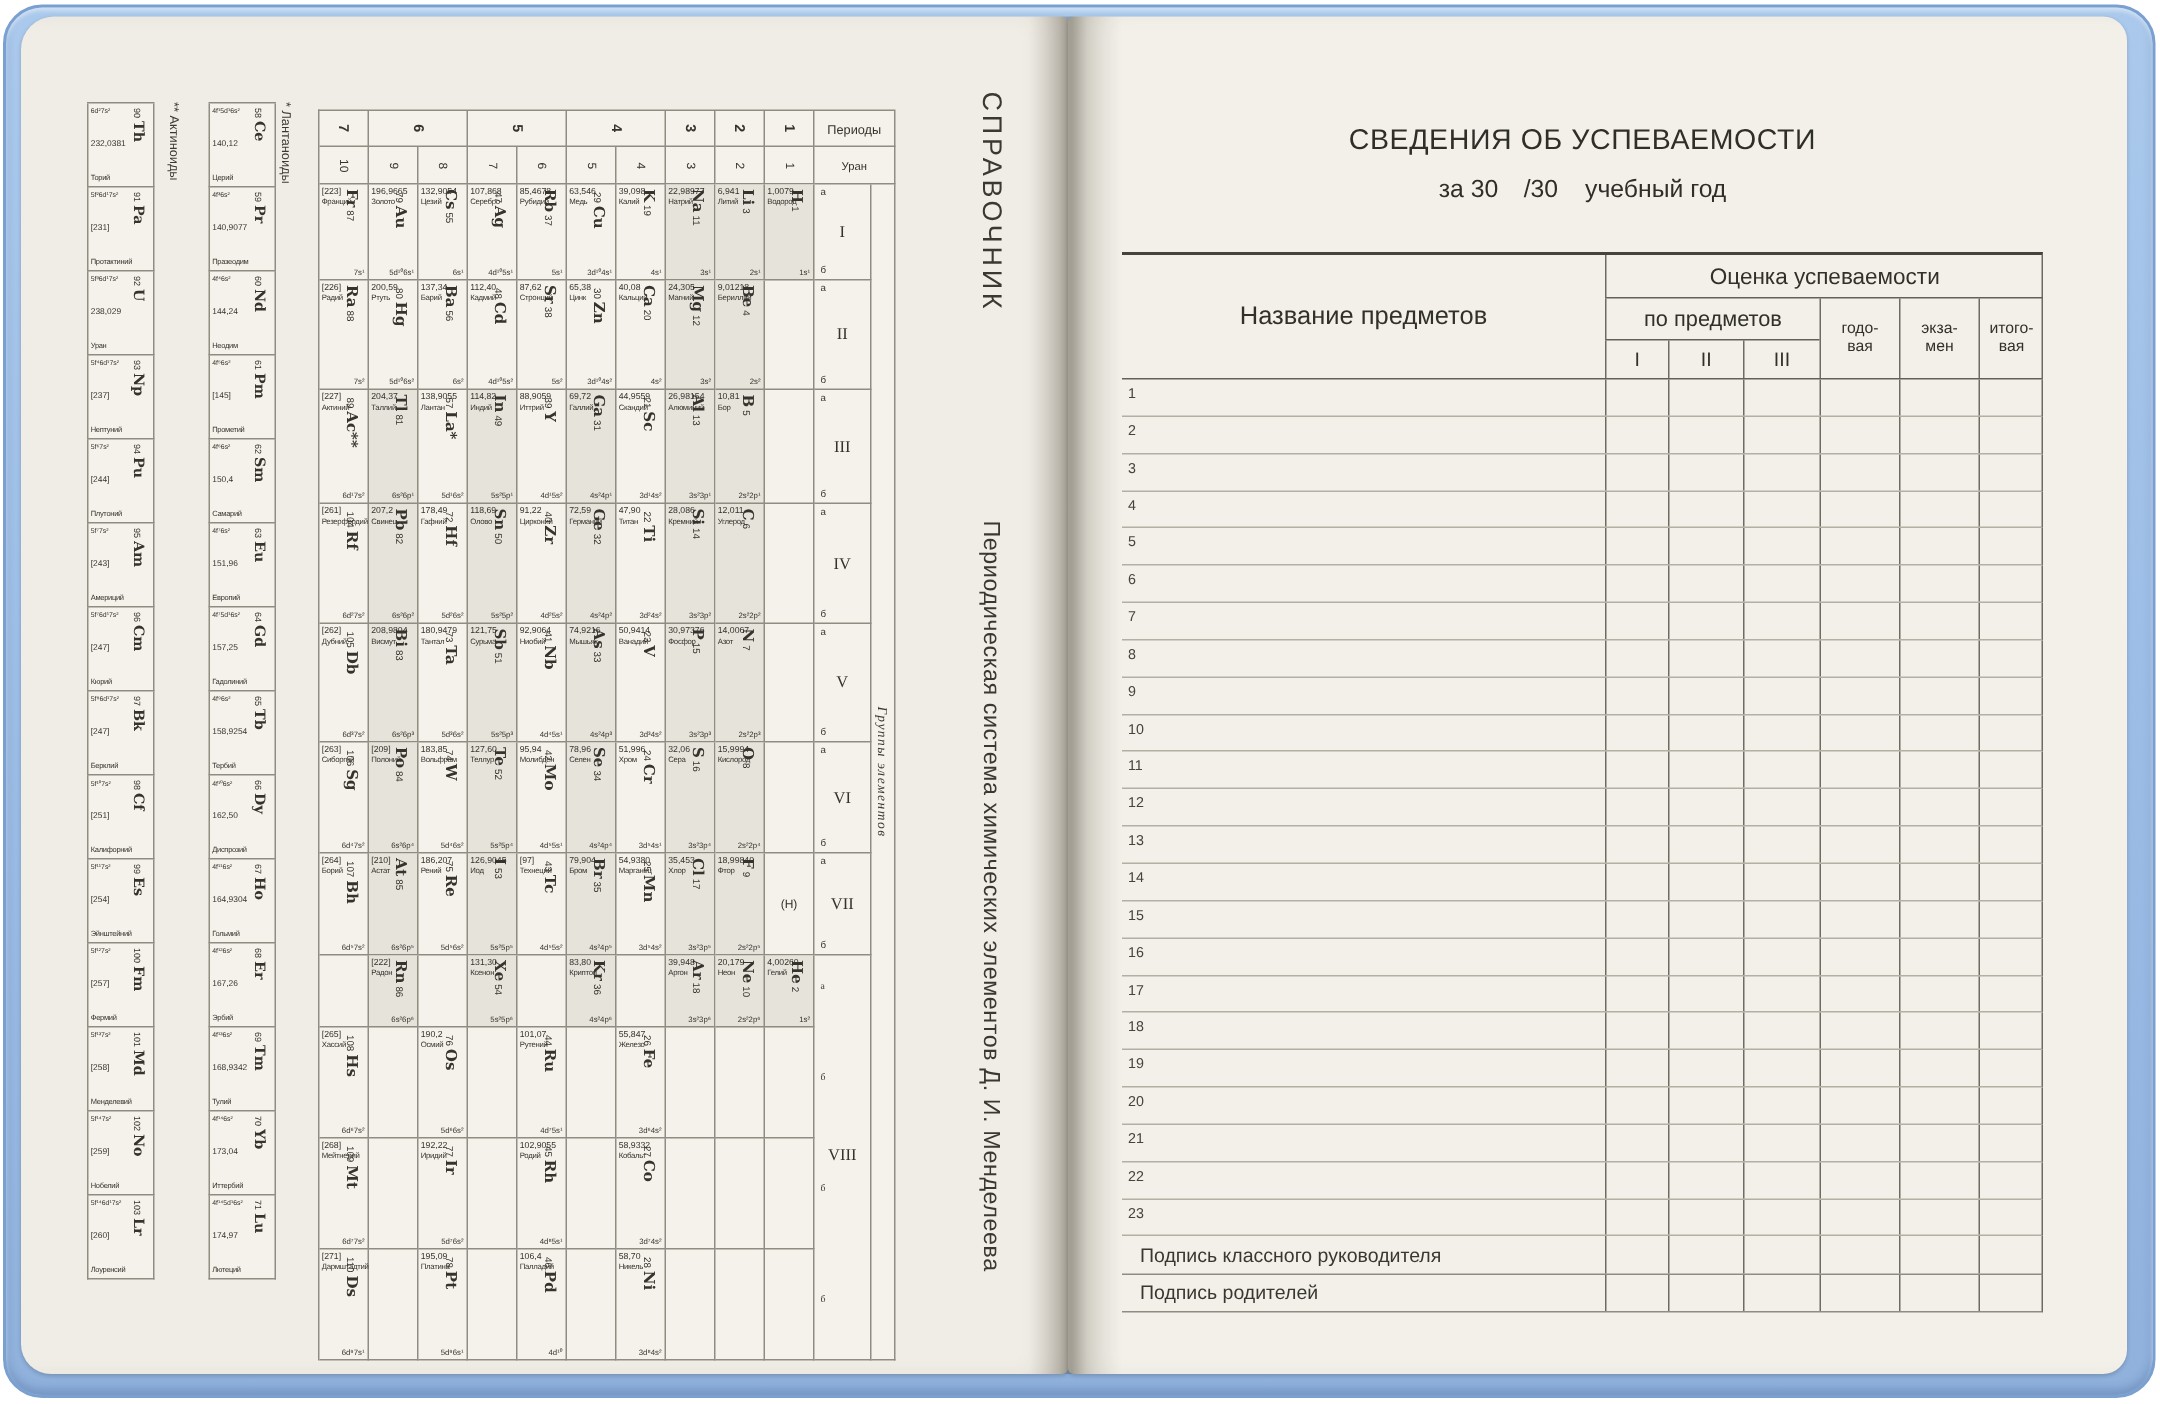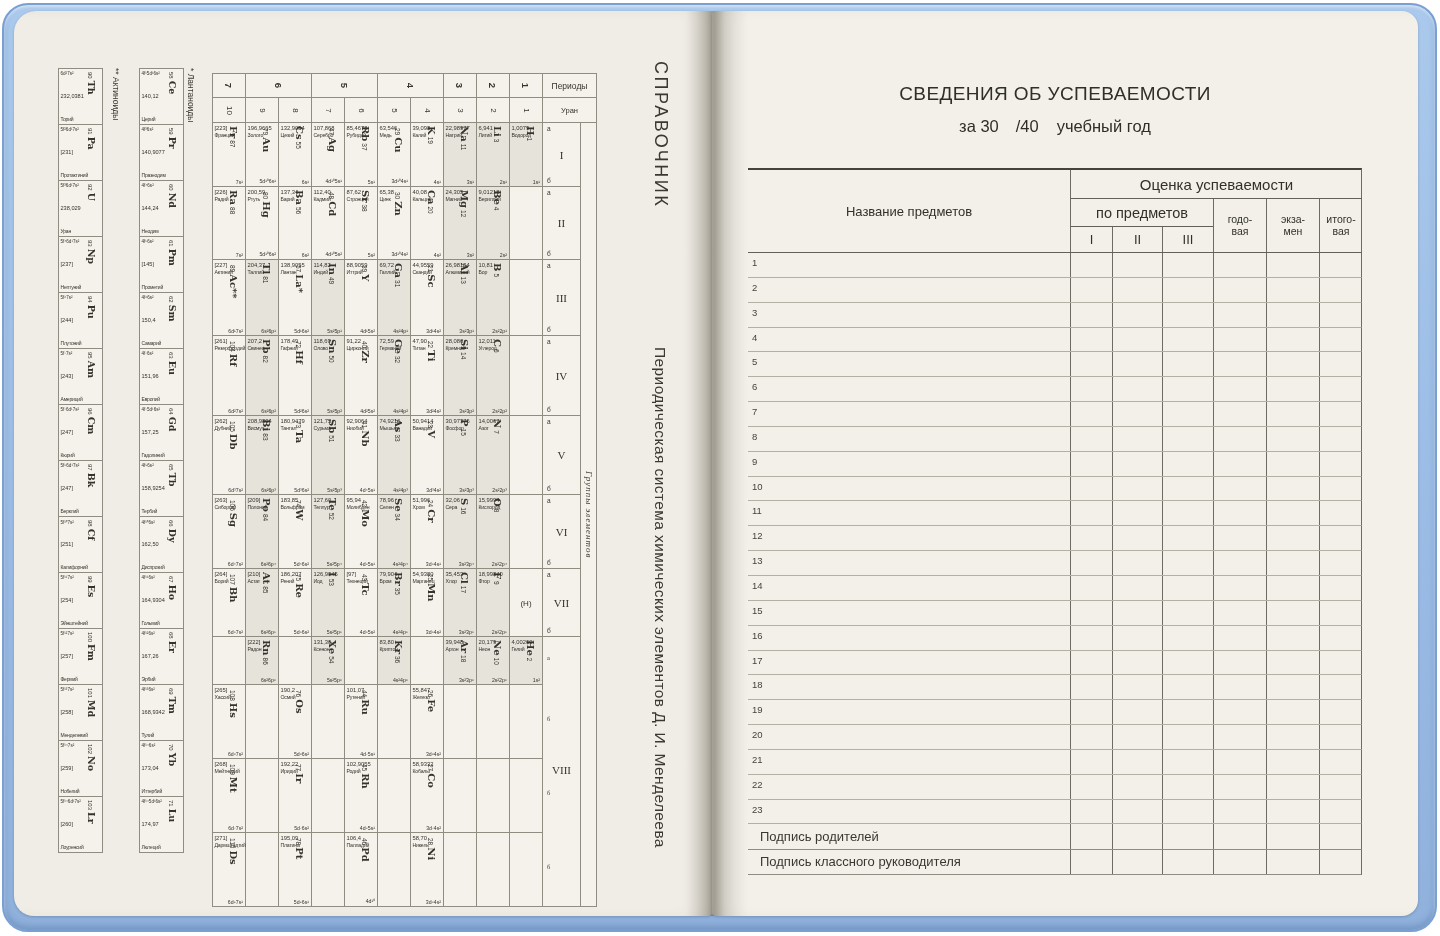--- a/index.html
+++ b/index.html
@@ -86,21 +86,21 @@
               font-size:19px; color:#302e29; letter-spacing:.4px; }
   .rp-sub { position:absolute; left:36px; top:106px; width:614px; display:flex; justify-content:center;
             font-size:16.5px; color:#302e29; }
   .rp-sub .s2 { margin-left:17px; } .rp-sub .s3 { margin-left:18px; }
 
   .gr-table { position:absolute; left:36px; top:157px; width:614px; color:#32302a; }
   .gr-cols { display:grid; grid-template-columns:322px 42px 50px 51px 53px 53px 43px; }
   .gr-head { grid-template-rows:29px 28px 25px; border-top:2px solid #45433c;
              border-bottom:1px solid #62605a; border-right:1px solid #6e6b63; box-sizing:border-box; }
   .gr-head > div { display:flex; align-items:center; justify-content:center; box-sizing:border-box; }
-  .gh-name   { grid-column:1; grid-row:1/4; font-size:13px; }
+  .gh-name   { grid-column:1; grid-row:1/4; font-size:17px; }
   .gh-assess { grid-column:2/8; grid-row:1; font-size:15px; border-left:1px solid #6e6b63; border-bottom:1px solid #62605a; }
   .gh-trim   { grid-column:2/5; grid-row:2; font-size:14.5px; border-left:1px solid #6e6b63; border-bottom:1px solid #62605a; }
   .gh-t { font-size:13px; border-left:1px solid #6e6b63; }
   .gh-t1 { grid-column:2; grid-row:3; } .gh-t2 { grid-column:3; grid-row:3; } .gh-t3 { grid-column:4; grid-row:3; }
   .gh-st { grid-row:2/4; flex-direction:column; font-size:10.5px; line-height:11.5px;
            border-left:1px solid #6e6b63; }
   .gh-year { grid-column:5; } .gh-exam { grid-column:6; } .gh-final { grid-column:7; }
 
   .gr-row { height:24.85px; border-bottom:1px solid #b2afa3; border-right:1px solid #6e6b63; box-sizing:border-box; }
   .gr-num { padding:4px 0 0 4px; font-size:9.5px; color:#45433c; }
@@ -918,21 +918,21 @@
     <span class="ser-label act-label">** Актиноиды</span>
 
     <div class="side-title t-handbook">СПРАВОЧНИК</div>
     <div class="side-title t-pt">Периодическая система химических элементов Д. И. Менделеева</div>
   </div>
 
   <div class="page page-right">
     <div class="rp-title">СВЕДЕНИЯ ОБ УСПЕВАЕМОСТИ</div>
     <div class="rp-sub">
       <span class="s1">за 30</span>
-      <span class="s2">/40</span>
+      <span class="s2">/30</span>
       <span class="s3">учебный год</span>
     </div>
 
     <div class="gr-table">
       <div class="gr-head gr-cols">
         <div class="gh-name">Название предметов</div>
         <div class="gh-assess">Оценка успеваемости</div>
         <div class="gh-trim">по предметов</div>
         <div class="gh-t gh-t1">I</div>
         <div class="gh-t gh-t2">II</div>
@@ -1152,30 +1152,30 @@
           <div class="gr-row gr-cols">
             <div class="gr-num">23</div>
             <div class="gr-cell"></div>
             <div class="gr-cell"></div>
             <div class="gr-cell"></div>
             <div class="gr-cell"></div>
             <div class="gr-cell"></div>
             <div class="gr-cell"></div>
           </div>
           <div class="gr-row gr-sig gr-cols">
+            <div class="gr-sig-label">Подпись классного руководителя</div>
+            <div class="gr-cell"></div>
+            <div class="gr-cell"></div>
+            <div class="gr-cell"></div>
+            <div class="gr-cell"></div>
+            <div class="gr-cell"></div>
+            <div class="gr-cell"></div>
+          </div>
+          <div class="gr-row gr-sig gr-cols">
             <div class="gr-sig-label">Подпись родителей</div>
-            <div class="gr-cell"></div>
-            <div class="gr-cell"></div>
-            <div class="gr-cell"></div>
-            <div class="gr-cell"></div>
-            <div class="gr-cell"></div>
-            <div class="gr-cell"></div>
-          </div>
-          <div class="gr-row gr-sig gr-cols">
-            <div class="gr-sig-label">Подпись классного руководителя</div>
             <div class="gr-cell"></div>
             <div class="gr-cell"></div>
             <div class="gr-cell"></div>
             <div class="gr-cell"></div>
             <div class="gr-cell"></div>
             <div class="gr-cell"></div>
           </div>
         </div>
     </div>
   </div>

